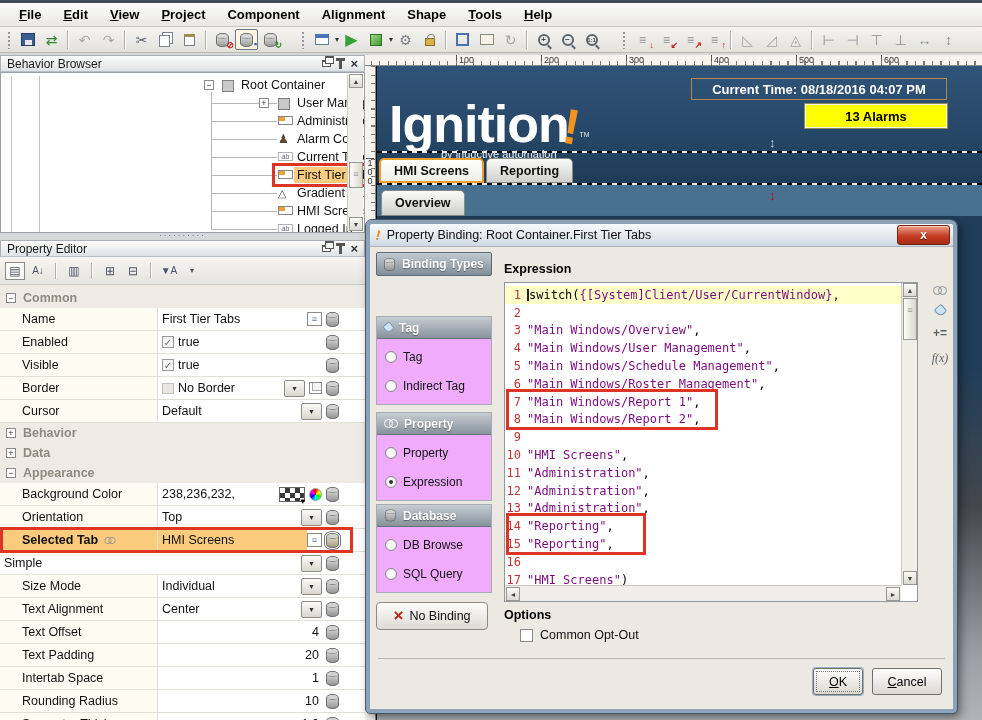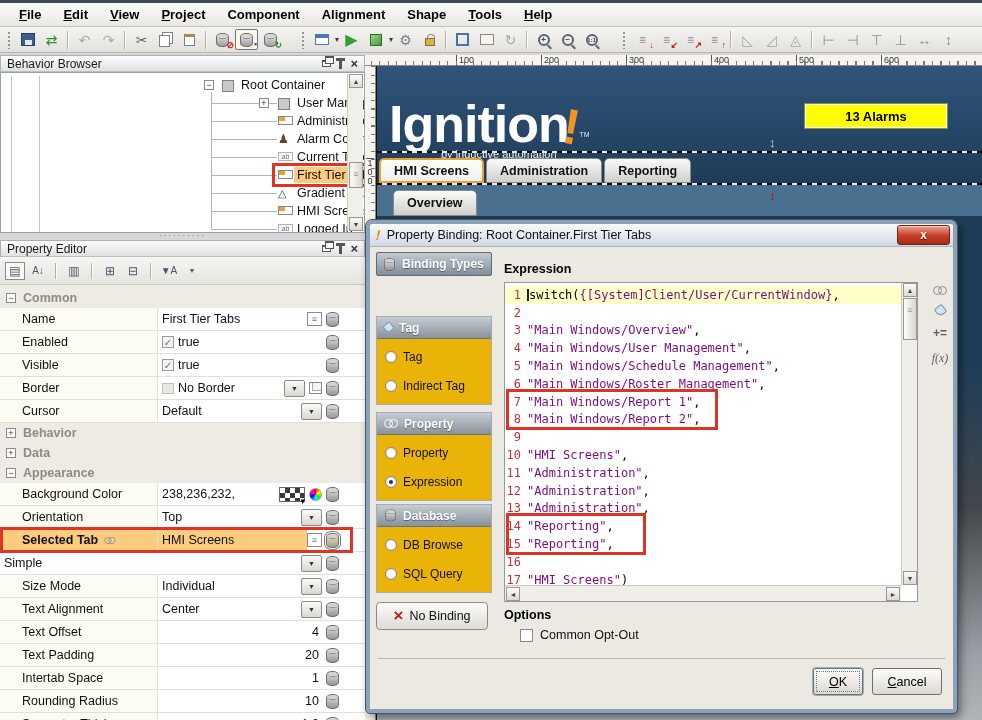--- a/index.html
+++ b/index.html
@@ -121,31 +121,31 @@
   #logo .tm { font-size:7px; vertical-align:super; color:#e8e8e8; }
   #logo .sub { font-size:11px; color:#ececec; margin:-8px 0 0 52px; }
   #time-box { position:absolute; left:314px; top:12px; width:256px; height:22px; border:1px solid #b5854f; color:#fff; font-weight:bold; font-size:13px; display:flex; align-items:center; justify-content:center; }
   #alarm-box { position:absolute; left:428px; top:38px; width:142px; height:24px; background:#ffff00; border:1px solid #f4f4e4; box-shadow:0 0 0 1px #8a8a5a; color:#000; font-weight:bold; font-size:13px; display:flex; align-items:center; justify-content:center; }
   .dash { position:absolute; left:0; right:0; height:2px; background:repeating-linear-gradient(90deg,#0d0d0d 0 5px,#e9e9e9 5px 10px); }
   .handle { position:absolute; font-size:13px; font-weight:bold; line-height:12px; }
   #tabrow { position:absolute; left:2px; top:92px; display:flex; gap:2px; align-items:flex-end; height:25px; }
   .ctab { height:25px; padding:0 13px; display:flex; align-items:center; font-weight:bold; font-size:12.5px; color:#111; background:linear-gradient(#fafaf9,#cfcfcb); border:1px solid #8a8a86; border-radius:5px 5px 0 0; }
   .ctab.on { background:linear-gradient(#fefefe,#efefec); border:2px solid #ee9f2e; }
   #tier2 { position:absolute; left:0; top:119px; right:0; height:31px; background:#49708f; }
-  #tier2 .ctab { position:absolute; left:16px; top:5px; height:26px; border-radius:5px 5px 0 0; }
+  #tier2 .ctab { position:absolute; left:4px; top:5px; height:26px; border-radius:5px 5px 0 0; }
   #below { position:absolute; left:0; top:150px; right:0; bottom:0; background:linear-gradient(180deg,#1f3d58 0px,#1f3d58 150px,#42474c 290px,#9aa0a5 440px,#c3c6c9 560px,#c3c6c9 100%); }
 
   
   #dialog { position:absolute; left:366px; top:220px; width:591px; height:493px; background:#ece9e3; border:4px solid #8ca2b6; outline:1px solid #44576a; border-radius:6px 6px 4px 4px; box-shadow:3px 4px 10px rgba(0,0,0,.5); }
   #dlg-title { position:absolute; left:0; top:0; right:0; height:23px; background:linear-gradient(#f8fafb,#d0d9e2); border-bottom:1px solid #aab4bc; display:flex; align-items:center; padding-left:6px; gap:6px; font-size:12.5px; color:#101018; border-radius:3px 3px 0 0; }
   #dlg-icon { color:#f08a1c; font-weight:bold; font-size:14px; display:inline-block; transform:rotate(14deg); }
   #dlg-close { position:absolute; left:527px; top:1px; width:53px; height:20px; background:linear-gradient(#f0a38d,#c33d24 55%,#a92c14); border:1px solid #6e2314; border-radius:3px; color:#fff; font-weight:bold; font-size:12px; text-align:center; line-height:18px; text-shadow:0 1px 1px #5a1508; box-shadow:inset 0 1px 0 rgba(255,255,255,.5); }
   #bt-panel { position:absolute; left:6px; top:28px; width:116px; }
   .bt-head { height:24px; background:linear-gradient(#c2cad1,#808e99); border:1px solid #5e6a74; border-radius:2px; color:#fff; font-weight:bold; font-size:12px; display:flex; align-items:center; gap:6px; padding:0 6px; text-shadow:0 1px 1px rgba(0,0,0,.4); }
-  .grp { position:absolute; left:6px; width:116px; background:#eab308; border:1px solid #a6acb2; }
+  .grp { position:absolute; left:6px; width:116px; background:#f0abfc; border:1px solid #a6acb2; }
   .grp-head { height:22px; background:linear-gradient(#c6cdd3,#87929c); border-bottom:1px solid #68747e; color:#fff; font-weight:bold; font-size:12px; display:flex; align-items:center; gap:6px; padding:0 7px; text-shadow:0 1px 1px rgba(0,0,0,.4); }
   .grp-body { padding:11px 8px; display:flex; flex-direction:column; gap:15px; }
   .radio-row { display:flex; align-items:center; gap:6px; font-size:12px; color:#111; }
   .radio { width:12px; height:12px; min-width:12px; border:1px solid #8a8a8a; border-radius:50%; background:radial-gradient(#ffffff 40%,#d8d8d8); position:relative; }
   .radio.sel::after { content:""; position:absolute; left:3px; top:3px; width:4px; height:4px; border-radius:50%; background:#333; }
   #nobind { position:absolute; left:6px; width:112px; height:28px; background:linear-gradient(#fcfcfa,#dedbd4); border:1px solid #8a8a82; border-radius:4px; display:flex; align-items:center; justify-content:center; gap:6px; font-size:12.5px; }
   #nobind .x { color:#c22018; font-weight:bold; font-size:17px; line-height:14px; }
   #expr-label, #opt-label { position:absolute; font-weight:bold; font-size:12.5px; color:#000; }
   #editor { position:absolute; left:134px; top:58px; width:414px; height:320px; border:1px solid #9098a0; background:#fff; }
   #code { position:absolute; left:0; top:0; right:16px; bottom:16px; overflow:hidden; padding-top:3px; font-family:"DejaVu Sans Mono", monospace; font-size:12px; }
@@ -323,27 +323,27 @@
       <span class="vr-lab" style="top: 92px; white-space: pre;">1
 0
 0</span>
     </div>
   <div id="cc">
     <div id="hdr">
       <div id="logo">
         <span class="lg">Ignition</span><span class="bang">!</span><span class="tm">TM</span>
         <div class="sub">by inductive automation</div>
       </div>
+      <div id="time-box">Current Time: 08/18/2016 04:07 PM</div>
       <div id="alarm-box">13 Alarms</div>
     </div>
     <div class="dash" style="top:85px"></div>
     <span class="handle" style="left:392px;top:71px;color:#cfd6de">↕</span>
     <div id="tabrow">
         <div class="ctab on">HMI Screens</div>
-        <div class="ctab">Administration</div>
         <div class="ctab">Reporting</div>
       </div>
     <div class="dash" style="top:117px"></div>
     <div id="tier2">
         <div class="ctab">Overview</div>
       </div>
     <span class="handle" style="left:392px;top:124px;color:#d00000">↕</span>
     <div id="below"></div>
   </div>
 </div>

